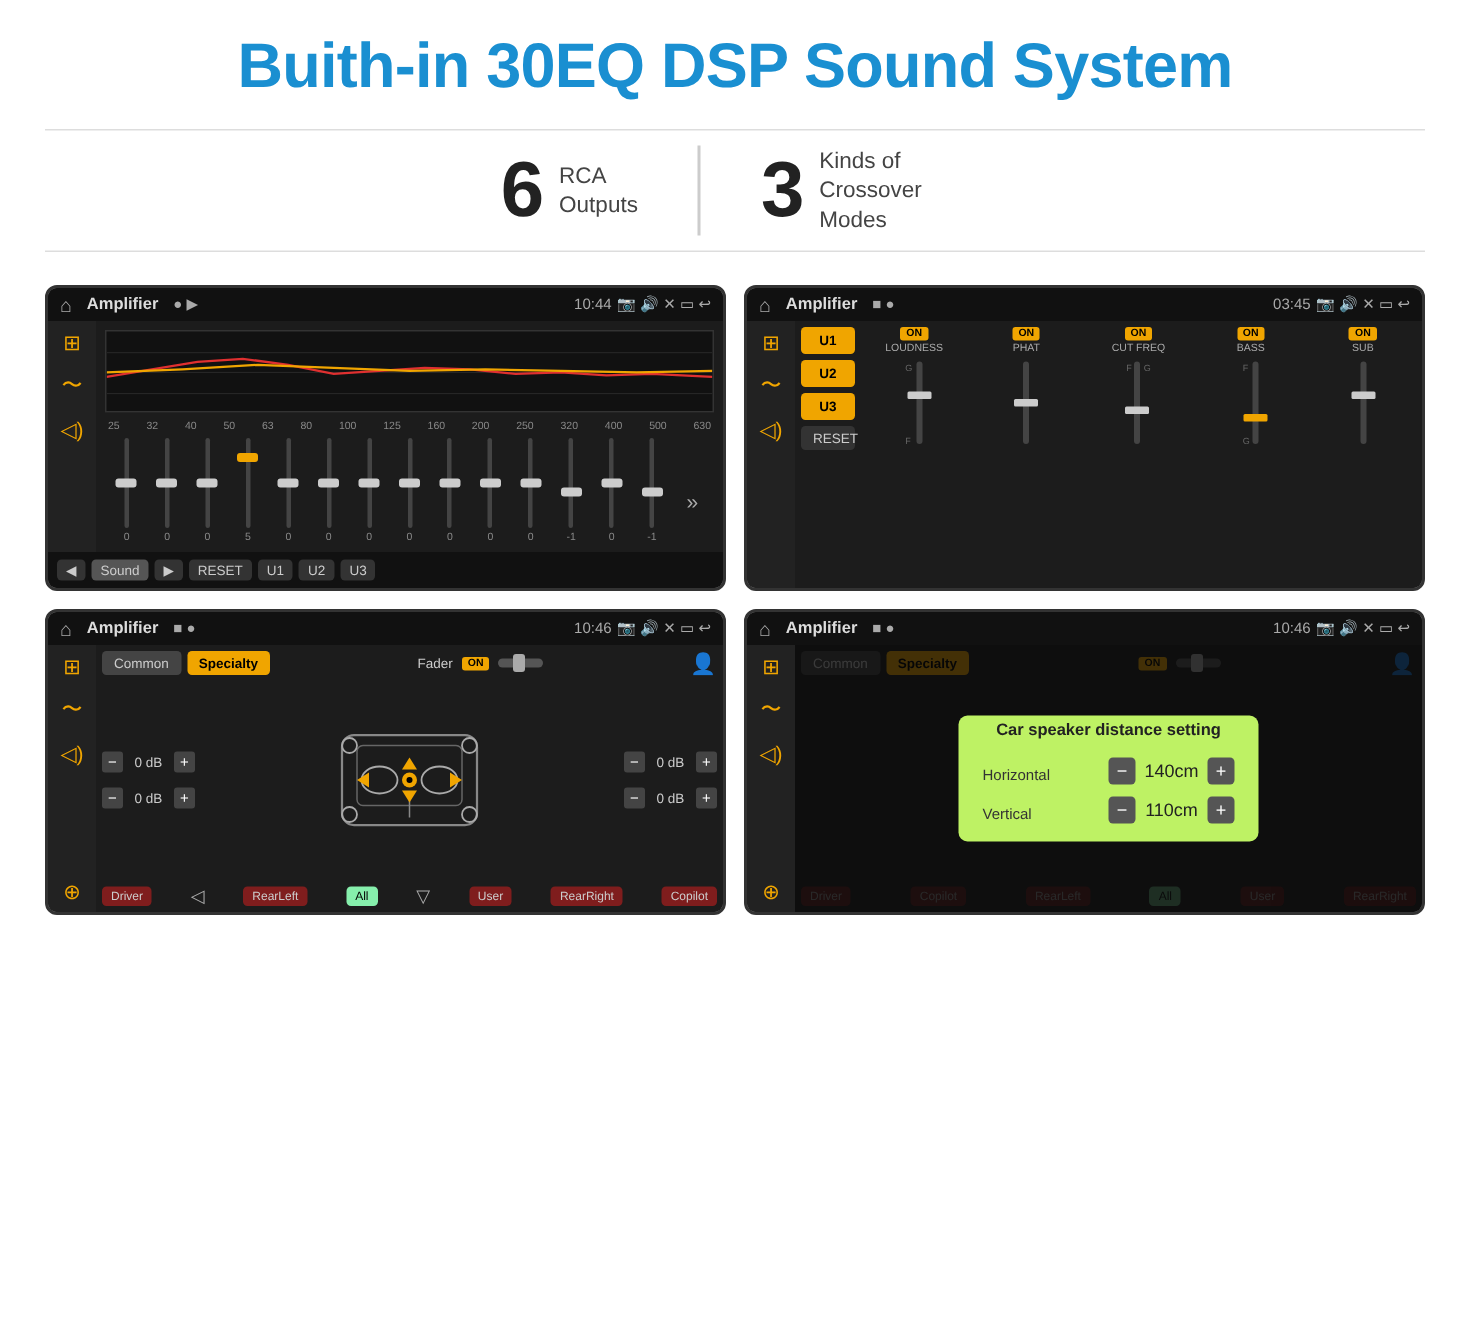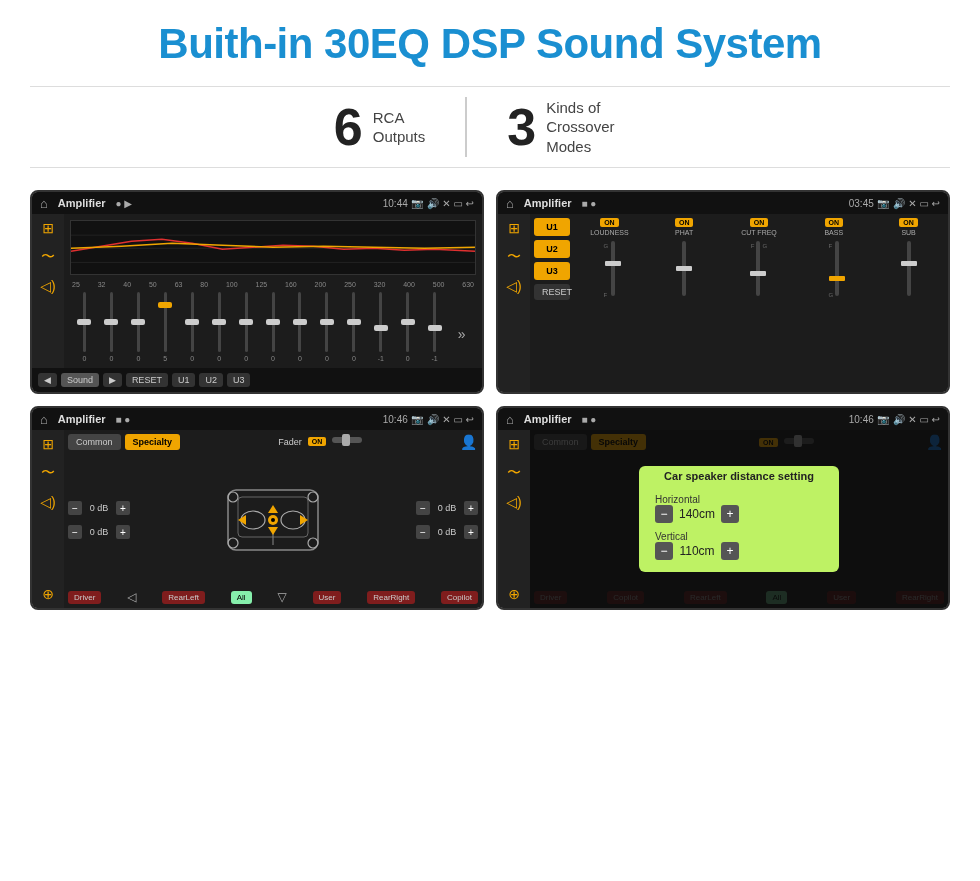--- a/index.html
+++ b/index.html
@@ -357,21 +357,21 @@
     }
 
     .tab-btn.active {
       background: #f0a500;
       color: #000;
       font-weight: bold;
     }
 
     .fader-row {
       display: flex;
-      align-items: flex-start;
+      align-items: center;
       gap: 6px;
       margin-left: auto;
     }
 
     .fader-label {
       color: #ccc;
       font-size: 9px;
     }
 
     .on-badge-small {
@@ -463,24 +463,23 @@
     .dialog-title {
       font-size: 11px;
       font-weight: bold;
       color: #222;
       text-align: center;
       margin-bottom: 12px;
     }
 
     .dialog-row {
       display: flex;
-      align-items: flex-start;
+      align-items: flex-end;
       justify-content: space-between;
       margin-bottom: 8px;
-      flex-direction: column;
     }
 
     .dialog-row-label {
       font-size: 10px;
       color: #333;
       min-width: 70px;
     }
 
     .dialog-input-group {
       display: flex;

